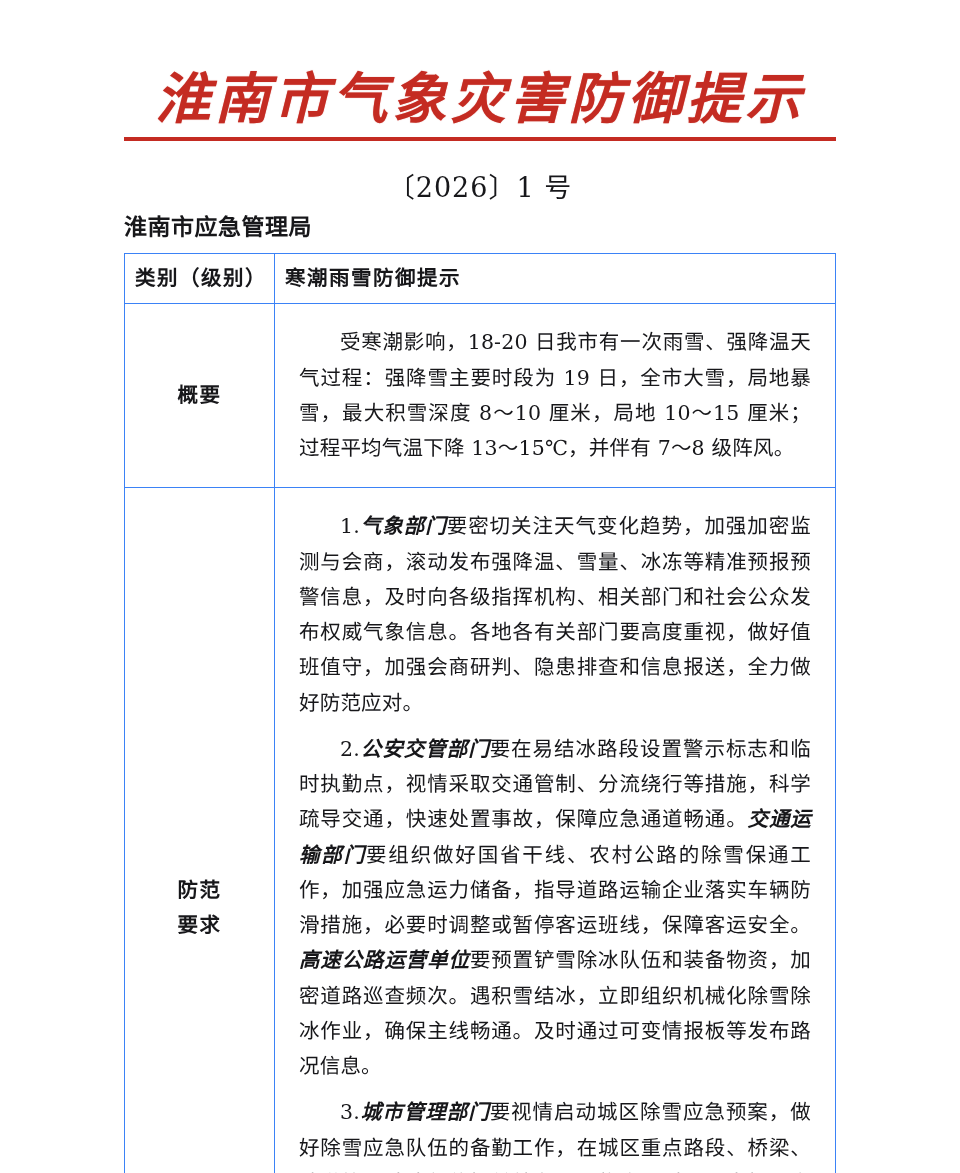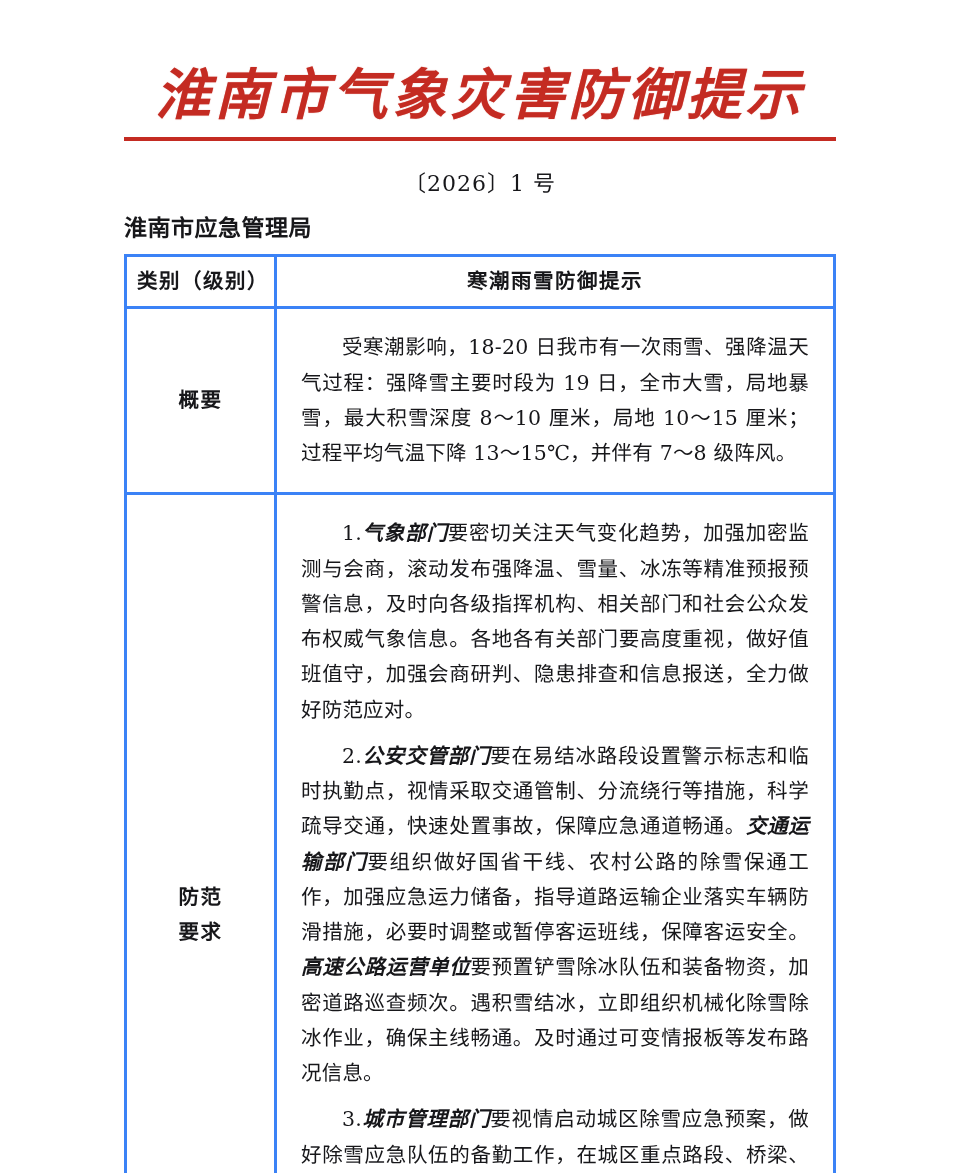--- a/index.html
+++ b/index.html
@@ -23,88 +23,87 @@
     box-sizing: border-box;
     padding: 0;
     position: relative;
   }
 
   
   .doc-title {
     margin: 0;
     padding-top: 68px;
     text-align: center;
-    font-family: Liberation Mono, monospace;
+    font-family: Liberation Serif, serif;
     font-size: 55px;
     line-height: 1.15;
     font-weight: 700;
     font-style: italic;
     letter-spacing: 4px;
     color: #c42b22;
     text-shadow: 0 0 1px rgba(196,43,34,0.55);
     white-space: nowrap;
   }
 
   .title-rule {
     width: 712px;
     height: 4px;
     background: #c42b22;
     margin: 6px auto 0 auto;
   }
 
   
   .doc-number {
     text-align: center;
-    font-size: 22px;
+    font-size: 27px;
     line-height: 1.4;
     margin-top: 28px;
     letter-spacing: 1px;
     color: #17171a;
   }
 
   
   .issuer-line {
     width: 712px;
-    margin: 12px auto 0 auto;
+    margin: 4px auto 0 auto;
     font-size: 23px;
     line-height: 1.4;
     letter-spacing: 0.5px;
     display: flex;
     align-items: baseline;
     white-space: nowrap;
     color: #17171a;
     font-weight: 600;
   }
   .issuer-line .org { margin-right: 26px; }
   .issuer-line .date { margin-left: auto; font-weight: 500; }
 
   
   .info-table {
     width: 712px;
     margin: 10px auto 0 auto;
     border-collapse: collapse;
     table-layout: fixed;
   }
   .info-table td {
-    border: 3px solid #3b82f6;
+    border: 1px solid #3b82f6;
     vertical-align: middle;
     padding: 8px 10px;
     font-size: 20.5px;
     line-height: 1.62;
     color: #17171a;
   }
   .info-table td.label {
     width: 150px;
     text-align: center;
     font-weight: 700;
     letter-spacing: 1.5px;
     white-space: pre-line;
   }
   .info-table td.value-center {
-    text-align: center;
     font-weight: 700;
     letter-spacing: 1.5px;
   }
   .info-table td.value-body {
     text-align: justify;
     text-justify: inter-ideograph;
     padding: 10px 13px 10px 13px;
   }
   .info-table td.value-body p {
     margin: 11px;

